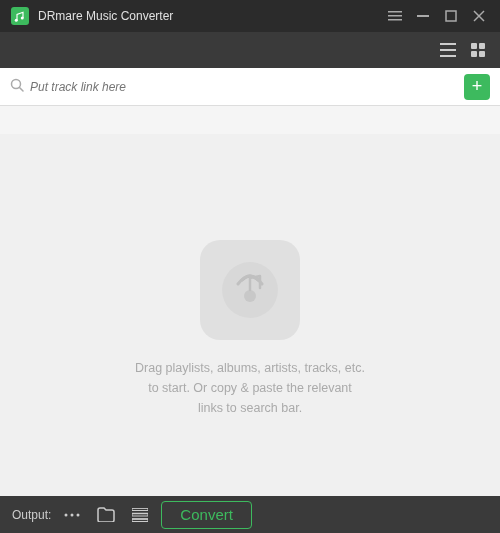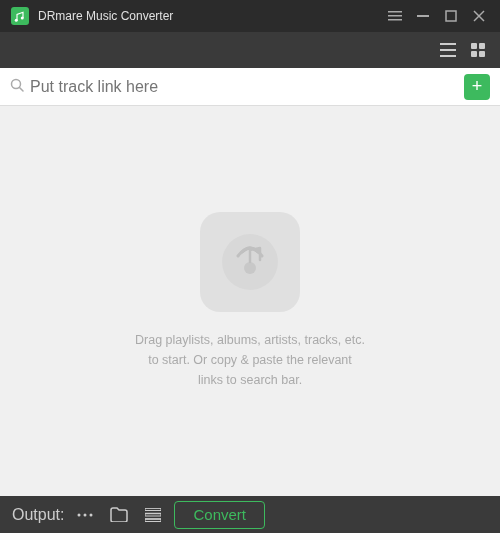--- a/index.html
+++ b/index.html
@@ -91,23 +91,24 @@
       gap: 6px;
     }
     #search-icon-wrap {
       color: #aaa;
       font-size: 14px;
     }
     #track-input {
       flex: 1;
       border: none;
       outline: none;
-      font-size: 16px;
+      font-size: 12px;
       color: #555;
       background: transparent;
+      font-style: italic;
     }
     #add-btn {
       background: #3dba5e;
       border: none;
       color: #fff;
       width: 26px;
       height: 26px;
       border-radius: 4px;
       font-size: 18px;
       cursor: pointer;
@@ -120,20 +121,21 @@
 
     
     #main-content {
       background: #f0f0f0;
       flex: 1;
       display: flex;
       flex-direction: column;
       align-items: center;
       justify-content: center;
       height: 390px;
+      margin-top: 28px;
     }
 
     #empty-state {
       display: flex;
       flex-direction: column;
       align-items: center;
       gap: 18px;
     }
 
     #music-icon-box {
@@ -162,21 +164,21 @@
       align-items: center;
       padding: 0 12px;
       gap: 8px;
       position: absolute;
       bottom: 0;
       left: 0;
       right: 0;
     }
     #output-label {
       color: #ccc;
-      font-size: 16px;
+      font-size: 12px;
       white-space: nowrap;
     }
     #output-path {
       color: #ccc;
       font-size: 12px;
       flex: 1;
     }
     .bottom-icon {
       color: #ccc;
       font-size: 15px;

